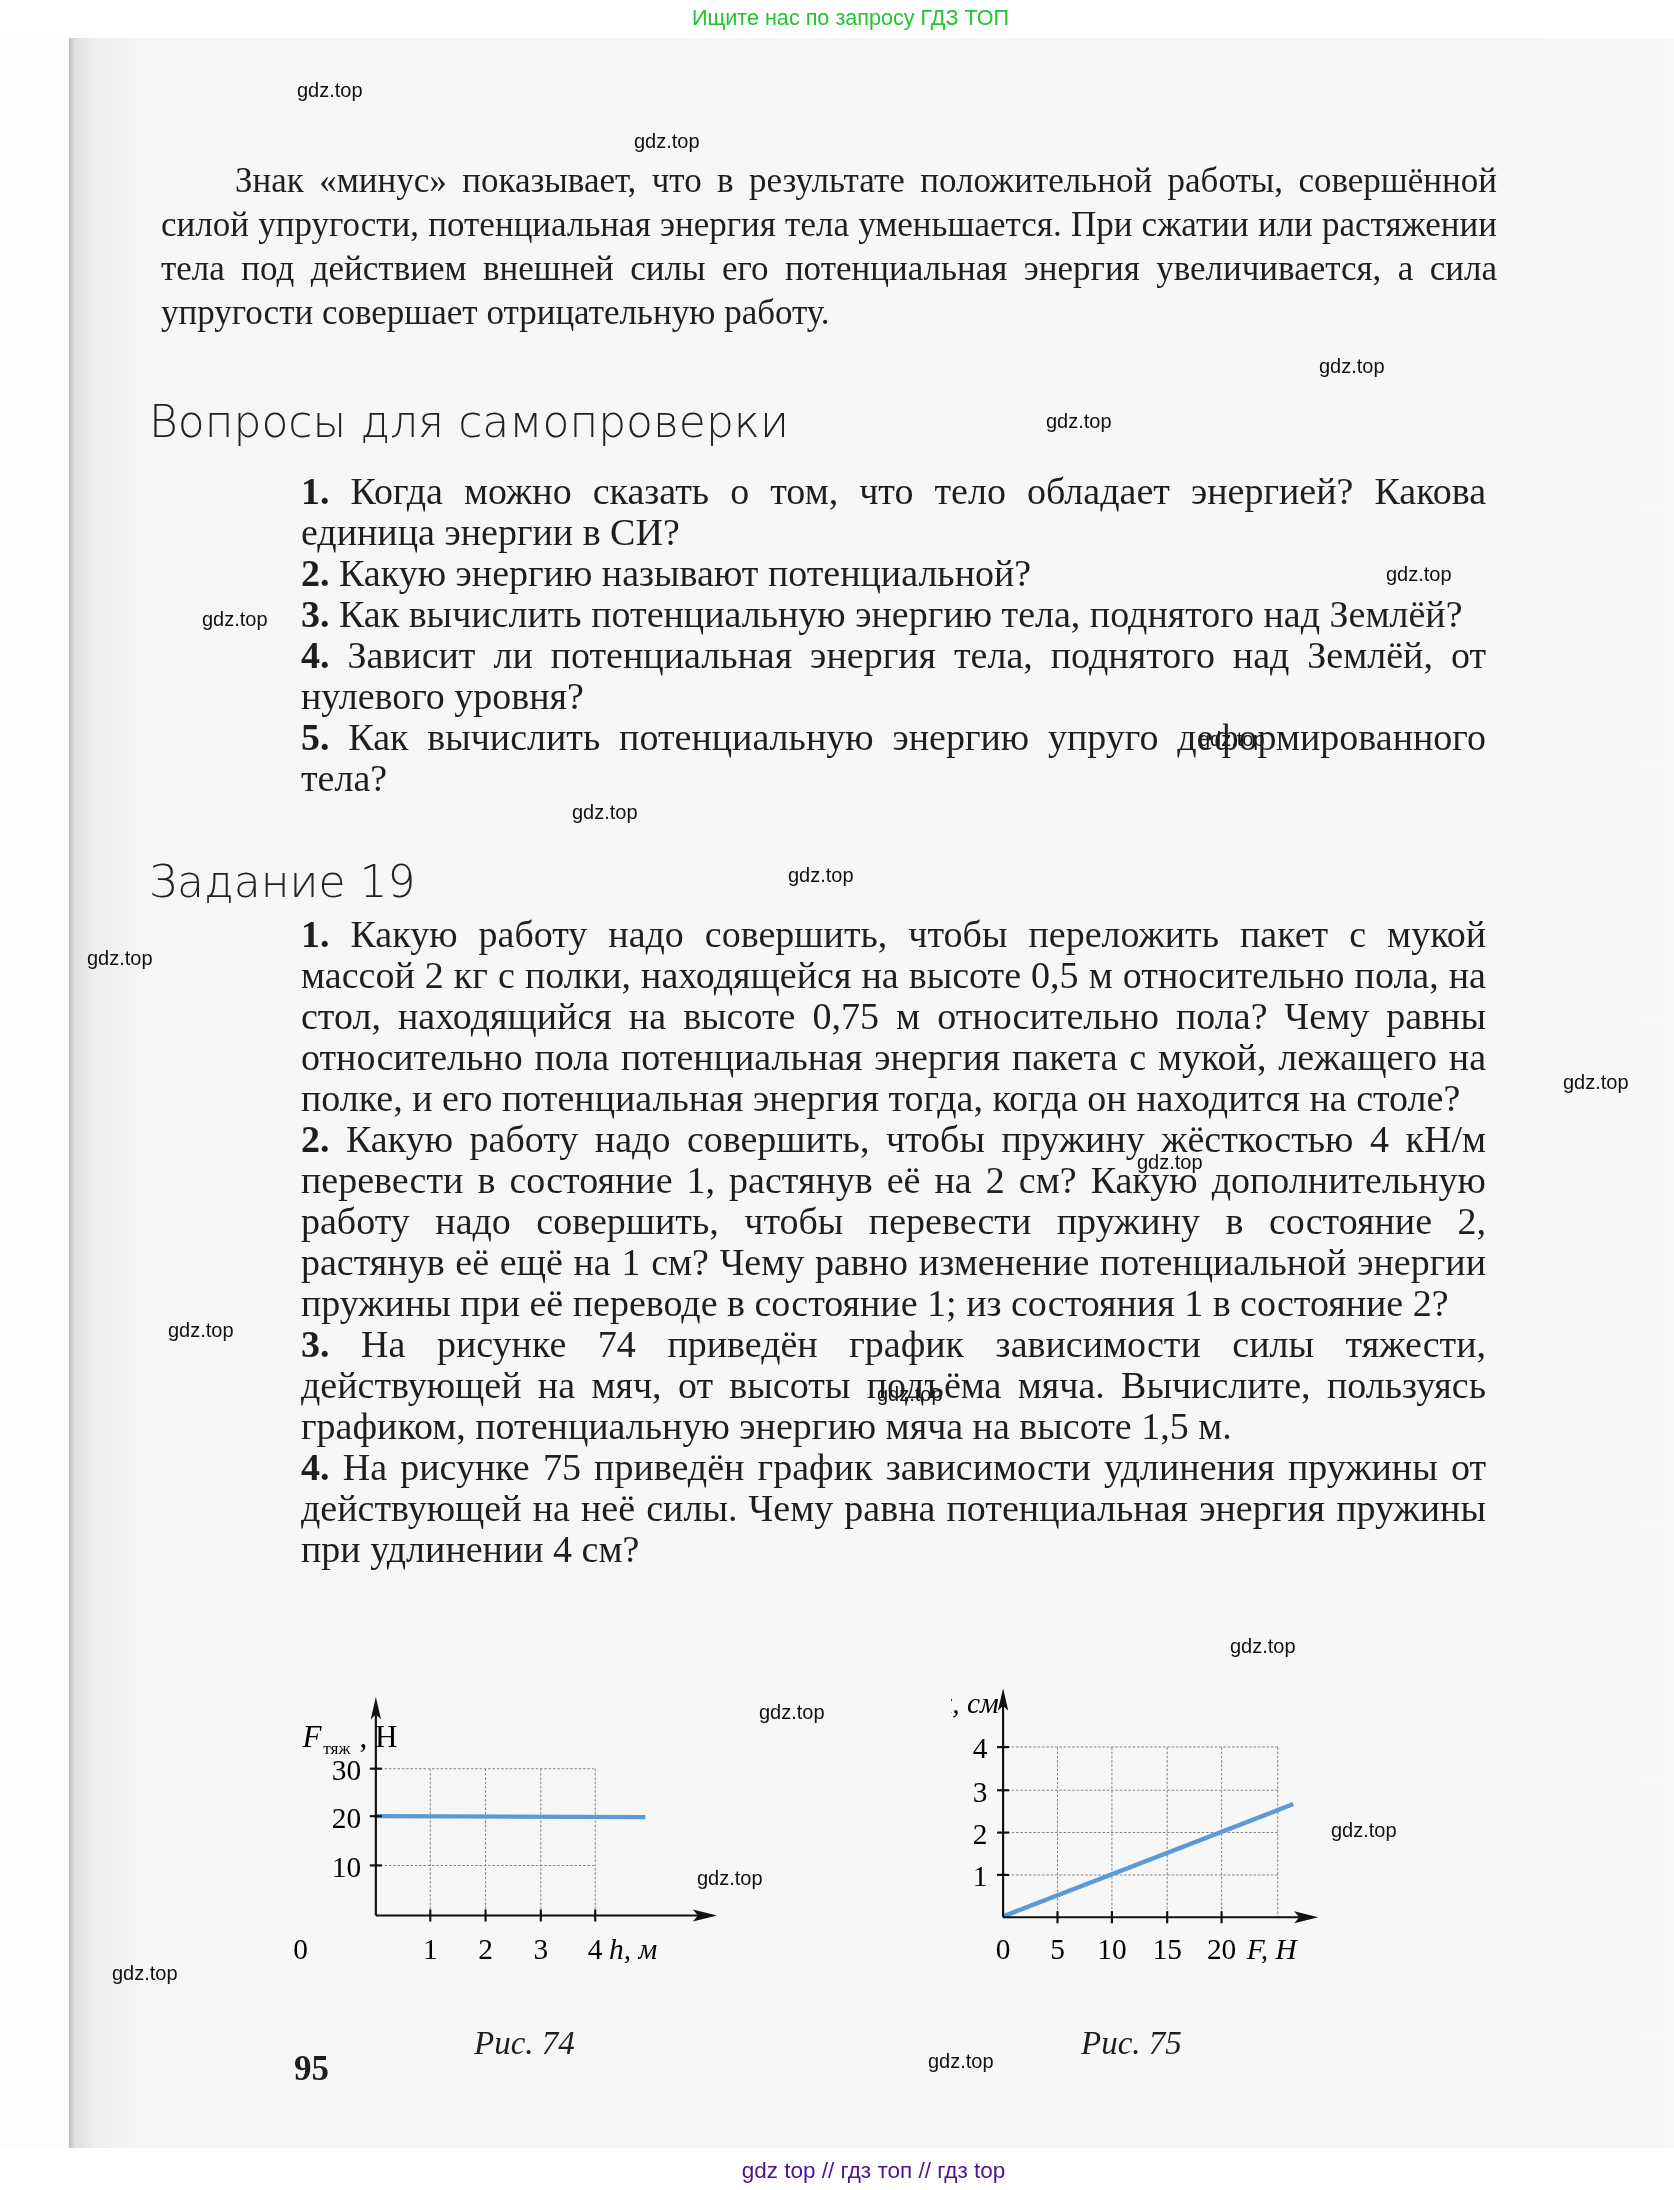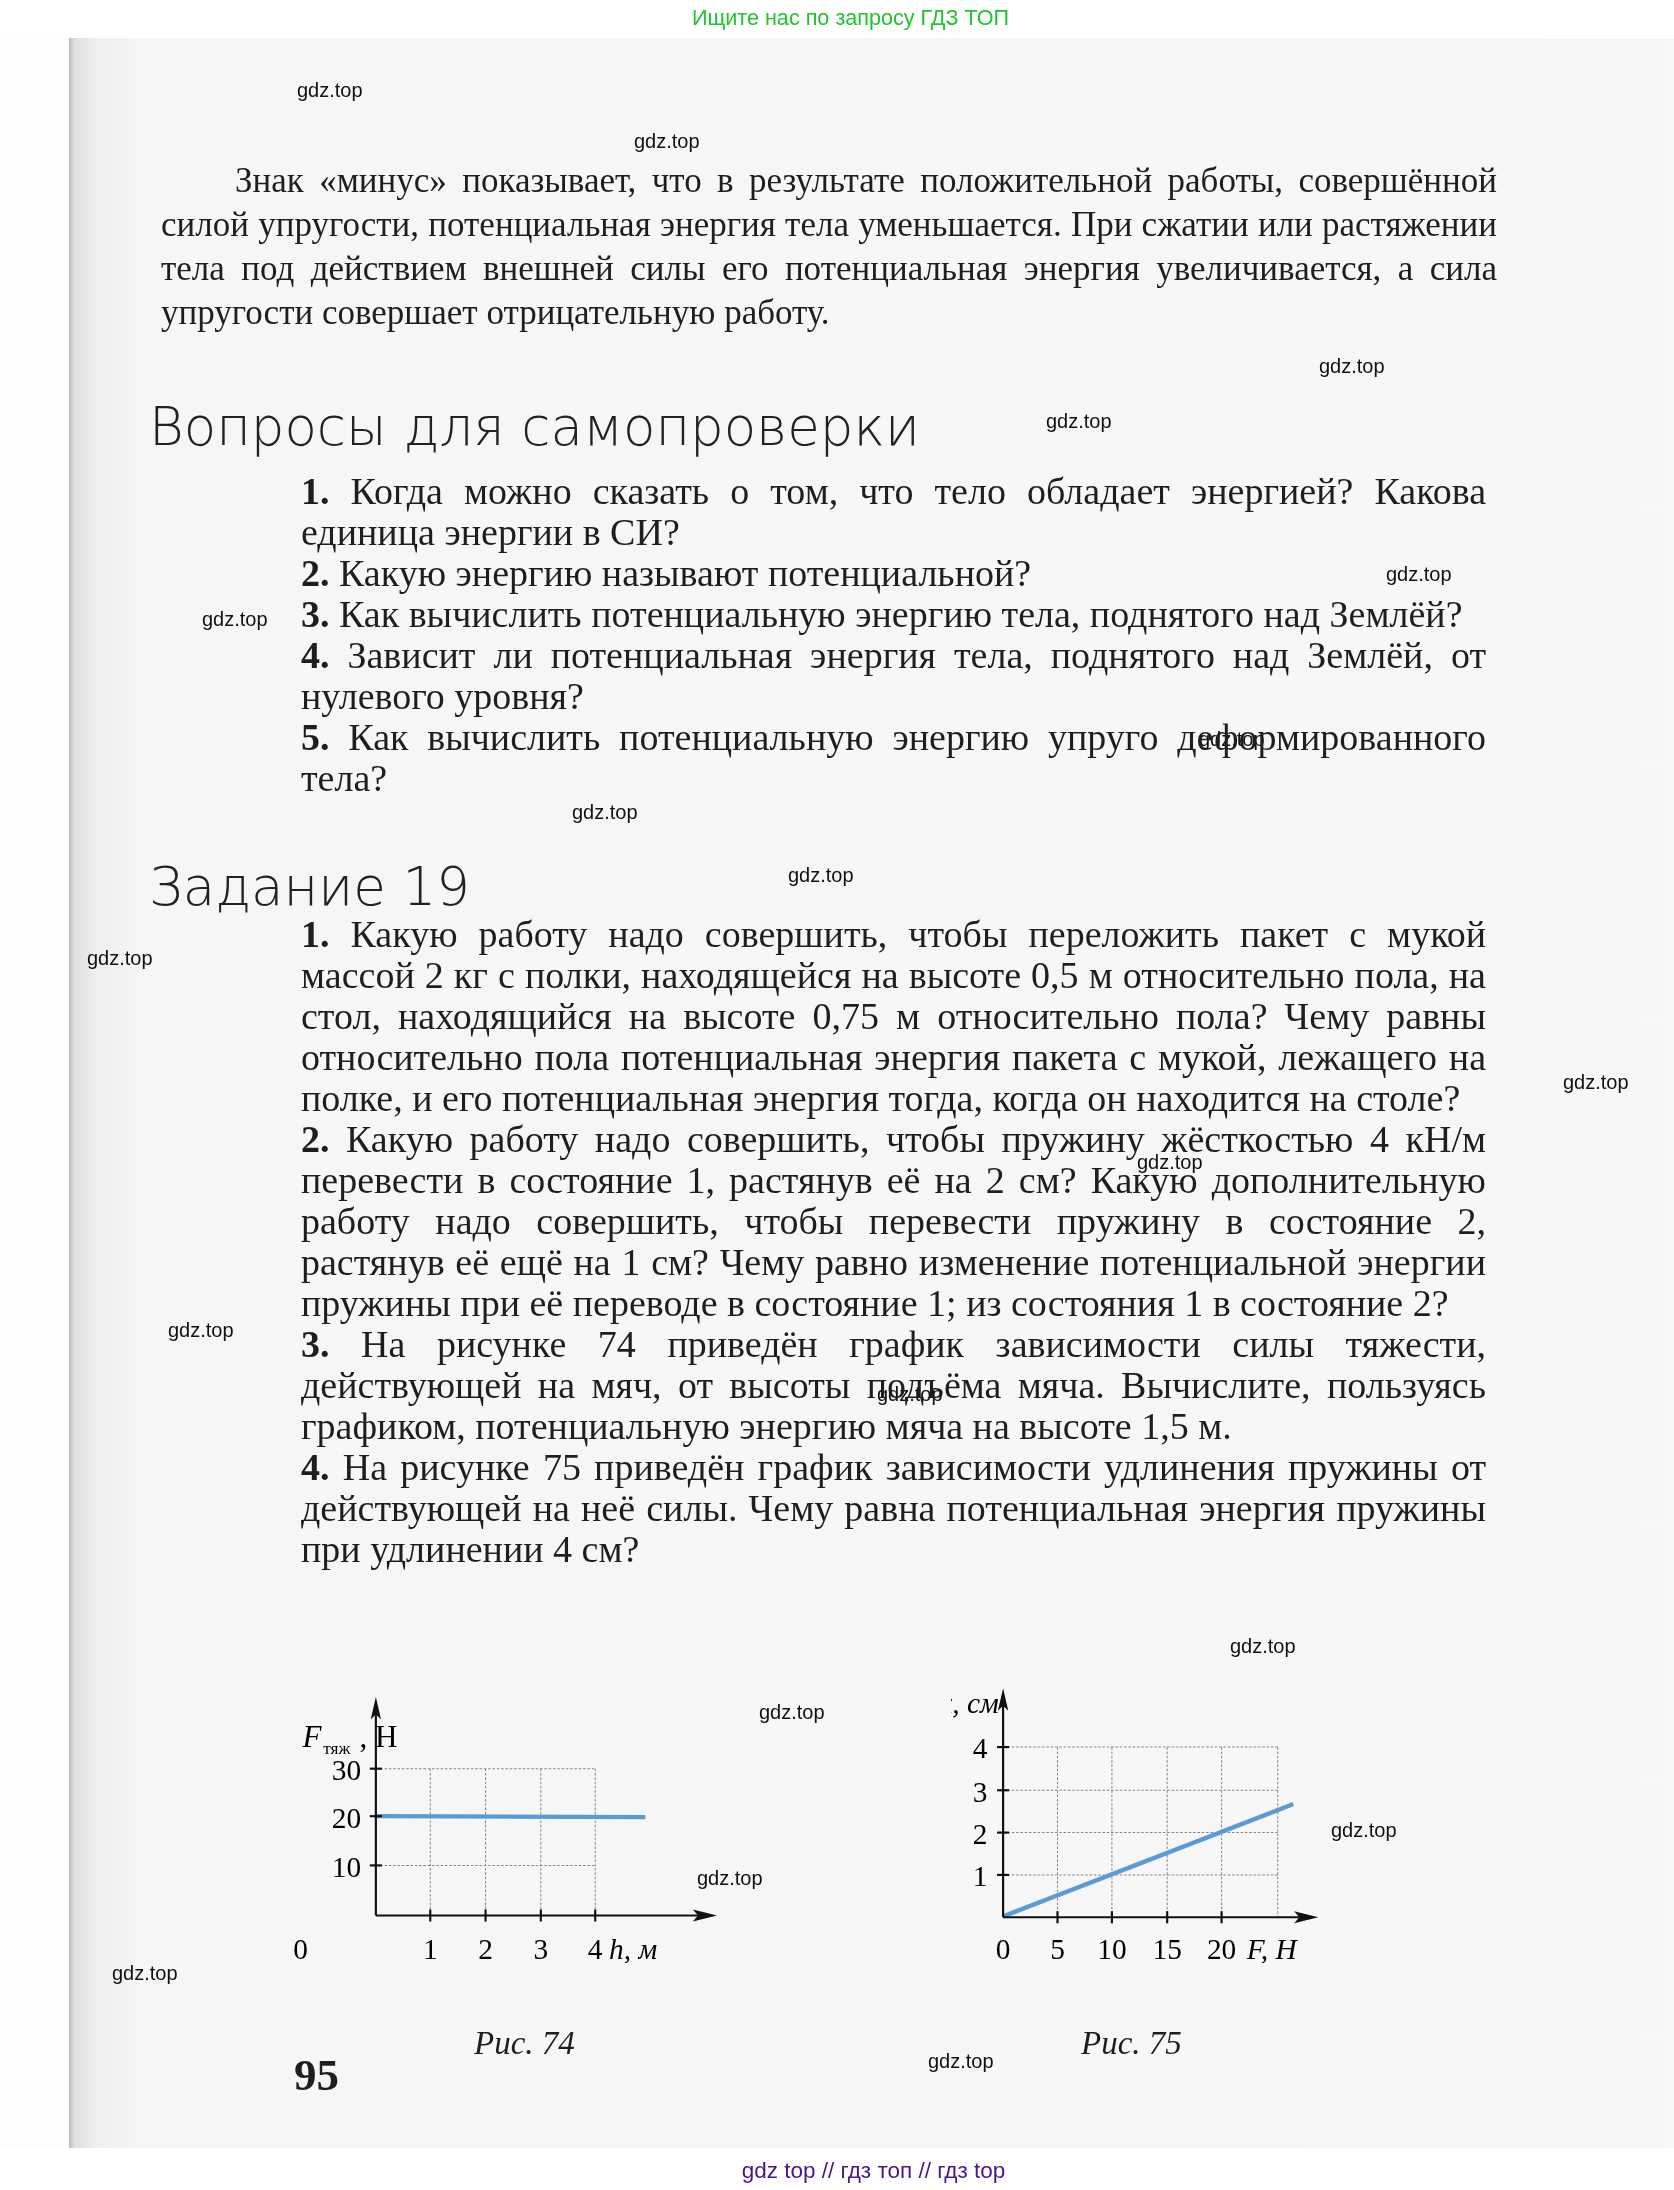--- a/index.html
+++ b/index.html
@@ -6,27 +6,27 @@
   body { width:1675px; height:2190px; background:#ffffff; position:relative; overflow:hidden;
          font-family:"Liberation Serif", "DejaVu Serif", serif; color:#1e1e1e; }
   .top-banner { position:absolute; left:0; top:0; width:1675px; height:35px; text-align:center;
                 font-family:"Liberation Sans", sans-serif; font-size:21.6px; line-height:35px; color:#22c32e;margin-left:13px; }
   .page { position:absolute; left:69px; top:38px; width:1606px; height:2110px;
           background:linear-gradient(90deg,#b9b9b9 0px,#dedede 5.2px,#efefef 26px,#f6f6f6 78px,#f7f7f7 100%); }
   .page-edge { position:absolute; left:0; top:38px; width:69px; height:2110px; background:#fdfdfd; }
   .wm { position:absolute; font-family:"Liberation Sans", sans-serif; font-size:20px; color:#111; line-height:1; }
   .para { position:absolute; left:161px; width:1336px; font-size:35px; line-height:44px; text-align:justify; }
   .indent { text-indent:74px; }
-  .h2 { position:absolute; left:149px; font-family:"DejaVu Sans", sans-serif; font-size:53px; font-weight:300; color:#222; }
+  .h2 { position:absolute; left:149px; font-family:"DejaVu Sans", sans-serif; font-size:44px; font-weight:300; color:#222; }
   .q { position:absolute; left:301px; width:1185px; font-size:38px; line-height:41px; text-align:justify; }
   .q b { font-weight:bold; }
   .bottom-banner { position:absolute; left:0; top:2151px; width:1675px; height:40px; text-align:center;
                    font-family:"Liberation Sans", sans-serif; font-size:22.5px; line-height:40px; color:#4b1490; background:#fff;margin-left:36px; }
   .caption { position:absolute; font-style:italic; font-size:33px;margin-top:45px; }
-  .pagenum { position:absolute; left:294px; top:2049px; font-size:45px; font-weight:bold; }
+  .pagenum { position:absolute; left:294px; top:2049px; font-size:35px; font-weight:bold; }
   svg text { font-family:"Liberation Serif", serif; }
 </style>
 </head>
 <body>
 
 <div class="top-banner">Ищите нас по запросу ГДЗ ТОП</div>
 <div class="page-edge"></div>
 <div class="page"></div>
 
 <span class="wm" style="left:297px;top:80px">gdz.top</span>

